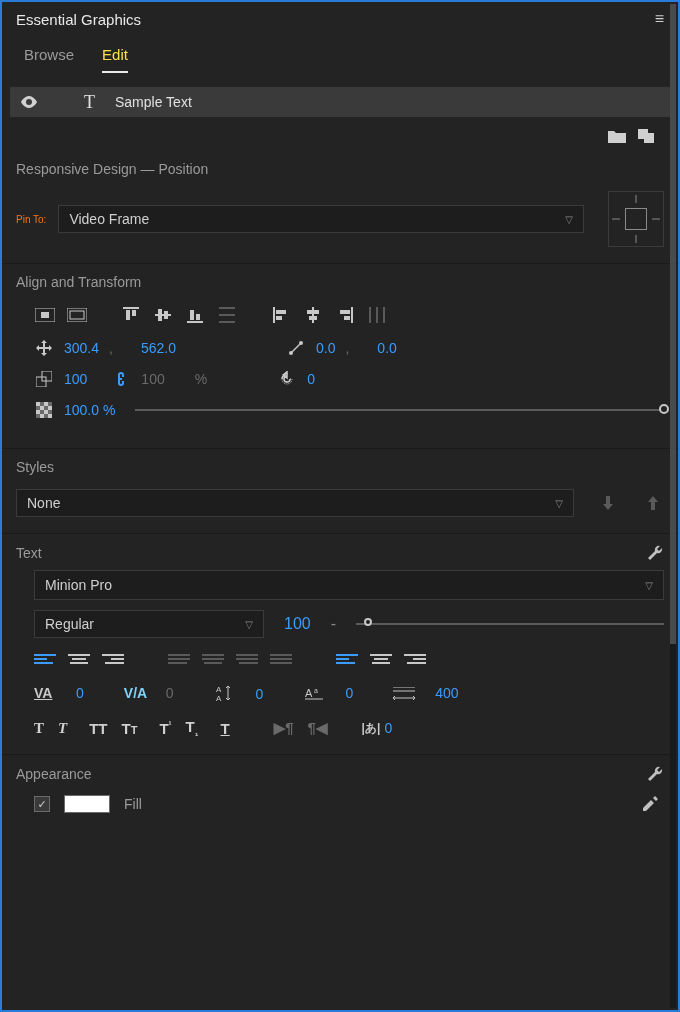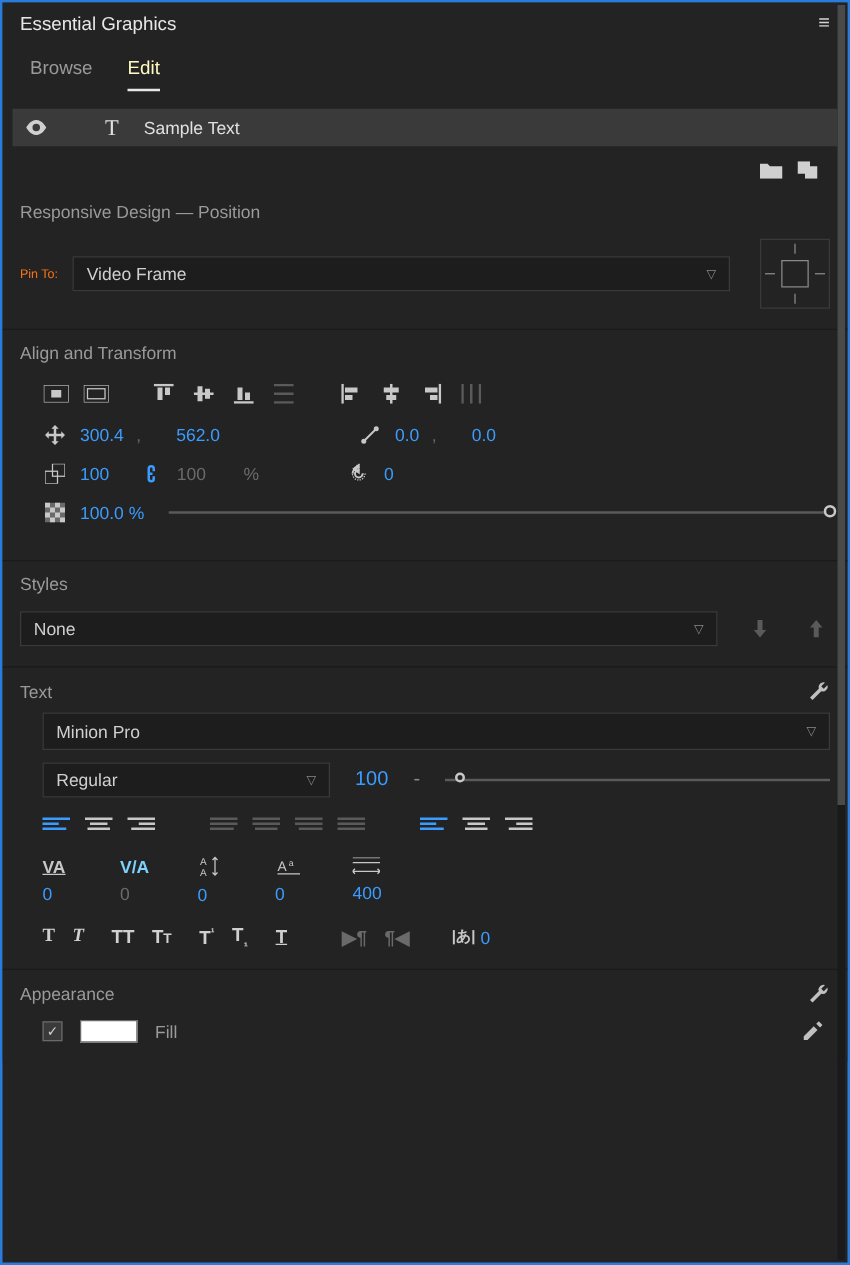--- a/index.html
+++ b/index.html
@@ -3,21 +3,21 @@
 <meta charset="utf-8">
 <style>
 * { margin: 0; padding: 0; box-sizing: border-box; font-family: "Segoe UI", Arial, sans-serif; }
 body { background: #232323; width: 680px; height: 1012px; border: 2px solid #2a7cdb; position: relative; overflow: hidden; }
 .panel { background: #232323; color: #b0b0b0; }
 .header { display: flex; align-items: center; justify-content: space-between; padding: 8px 14px 0 14px; }
 .title { color: #e8e8e8; font-size: 15px; }
 .menu-btn { color: #d0d0d0; font-size: 16px; cursor: pointer; }
 .tabs { display: flex; gap: 28px; padding: 18px 22px 0 22px; font-size: 15px; }
 .tab { color: #9a9a9a; padding-bottom: 8px; cursor: pointer; }
-.tab.active { color: #fef9c3; border-bottom: 2px solid #e8e8e8; }
+.tab.active { color: #fde047; border-bottom: 2px solid #e8e8e8; }
 .layer-row { background: #3a3a3a; margin: 14px 8px 0 8px; height: 30px; display: flex; align-items: center; padding: 0 10px; gap: 20px; }
 .eye { color: #d0d0d0; }
 .type-icon { color: #e0e0e0; font-family: Georgia, serif; font-size: 18px; margin-left: 26px; }
 .layer-name { color: #e0e0e0; font-size: 14px; }
 .toolbar-right { display: flex; justify-content: flex-end; gap: 12px; padding: 12px 24px 8px 0; color: #d0d0d0; }
 .section { padding: 10px 14px 16px 14px; border-top: 1px solid #1a1a1a; }
 .section.no-border { border-top: none; }
 .section-label { color: #9a9a9a; font-size: 14px; margin-bottom: 14px; }
 .pin-row { display: flex; align-items: center; gap: 12px; }
 .pin-row .lbl { color: #f97316; font-size: 10px; }
@@ -51,21 +51,21 @@
 .size-slider .thumb { position:absolute; width:8px; height:8px; border:2px solid #c8c8c8; border-radius:50%; background:#232323; top:-5px; left:8px;}
 .align-row { display:flex; gap:12px; margin: 16px 0 14px 18px; }
 .align-ic { width:22px; height:16px; display:flex; flex-direction:column; gap:2px; cursor:pointer; }
 .align-ic span { height:2px; background:#5a5a5a; }
 .align-ic.active span { background:#3b9cff; }
 .align-ic.left span:nth-child(1){width:100%} .align-ic.left span:nth-child(2){width:60%} .align-ic.left span:nth-child(3){width:85%}
 .align-ic.center span{margin:0 auto} .align-ic.center span:nth-child(1){width:100%} .align-ic.center span:nth-child(2){width:60%} .align-ic.center span:nth-child(3){width:85%}
 .align-ic.right span{margin-left:auto} .align-ic.right span:nth-child(1){width:100%} .align-ic.right span:nth-child(2){width:60%} .align-ic.right span:nth-child(3){width:85%}
 .spacer { width: 20px; }
 .metric-row { display:flex; gap: 40px; margin: 0 0 16px 18px; font-size:14px; align-items:center;}
-.metric { display:flex; align-items:flex-start; gap:6px;flex-direction:column;}
+.metric { display:flex; align-items:flex-end; gap:20px;}
 .metric svg, .metric .mi { width:22px; }
 .type-row { display:flex; gap: 14px; margin-left:18px; font-size:15px; font-weight:bold; color:#d0d0d0; align-items:center;}
 .type-row span, .type-row div { cursor:pointer; }
 .appear-row { display:flex; align-items:center; gap: 14px; margin-left: 18px; }
 .checkbox { width:16px; height:16px; background:#3a3a3a; border:1px solid #6a6a6a; display:flex; align-items:center; justify-content:center; color:#d0d0d0; font-size:11px;}
 .swatch { width:46px; height:18px; background:#fff; border:1px solid #6a6a6a;}
 .scrollbar { position:absolute; right:2px; top:2px; bottom:2px; width:6px; background:#1a1a1a;}
 .scrollbar .thumb { position:absolute; left:0; right:0; top:0; height:640px; background:#4a4a4a;}
 svg { display:block; }
 </style>

